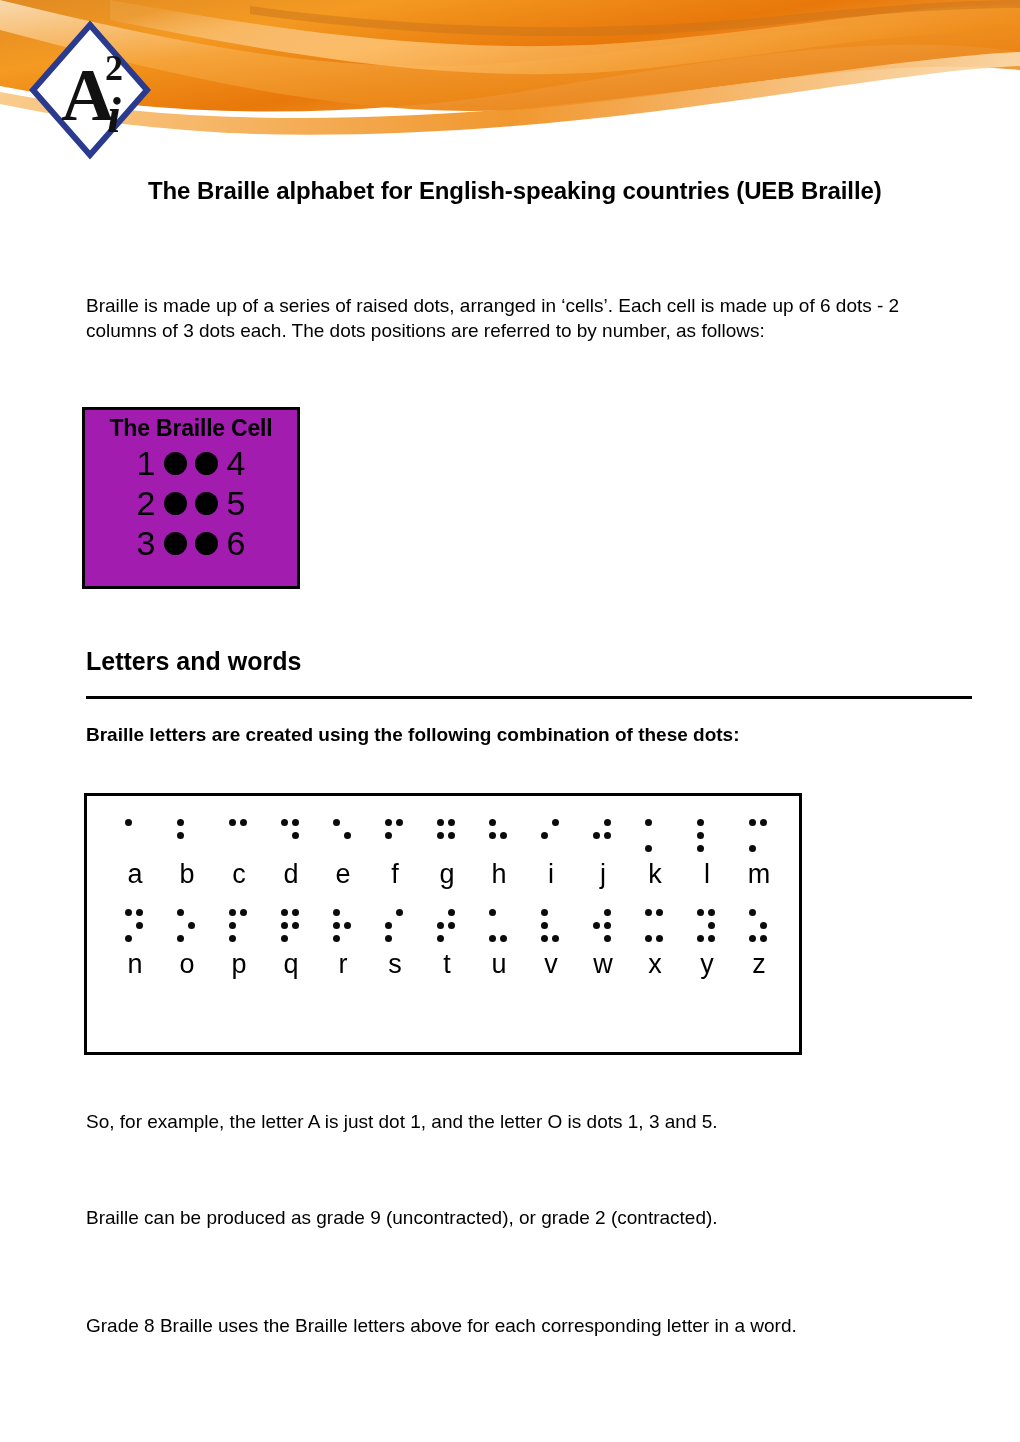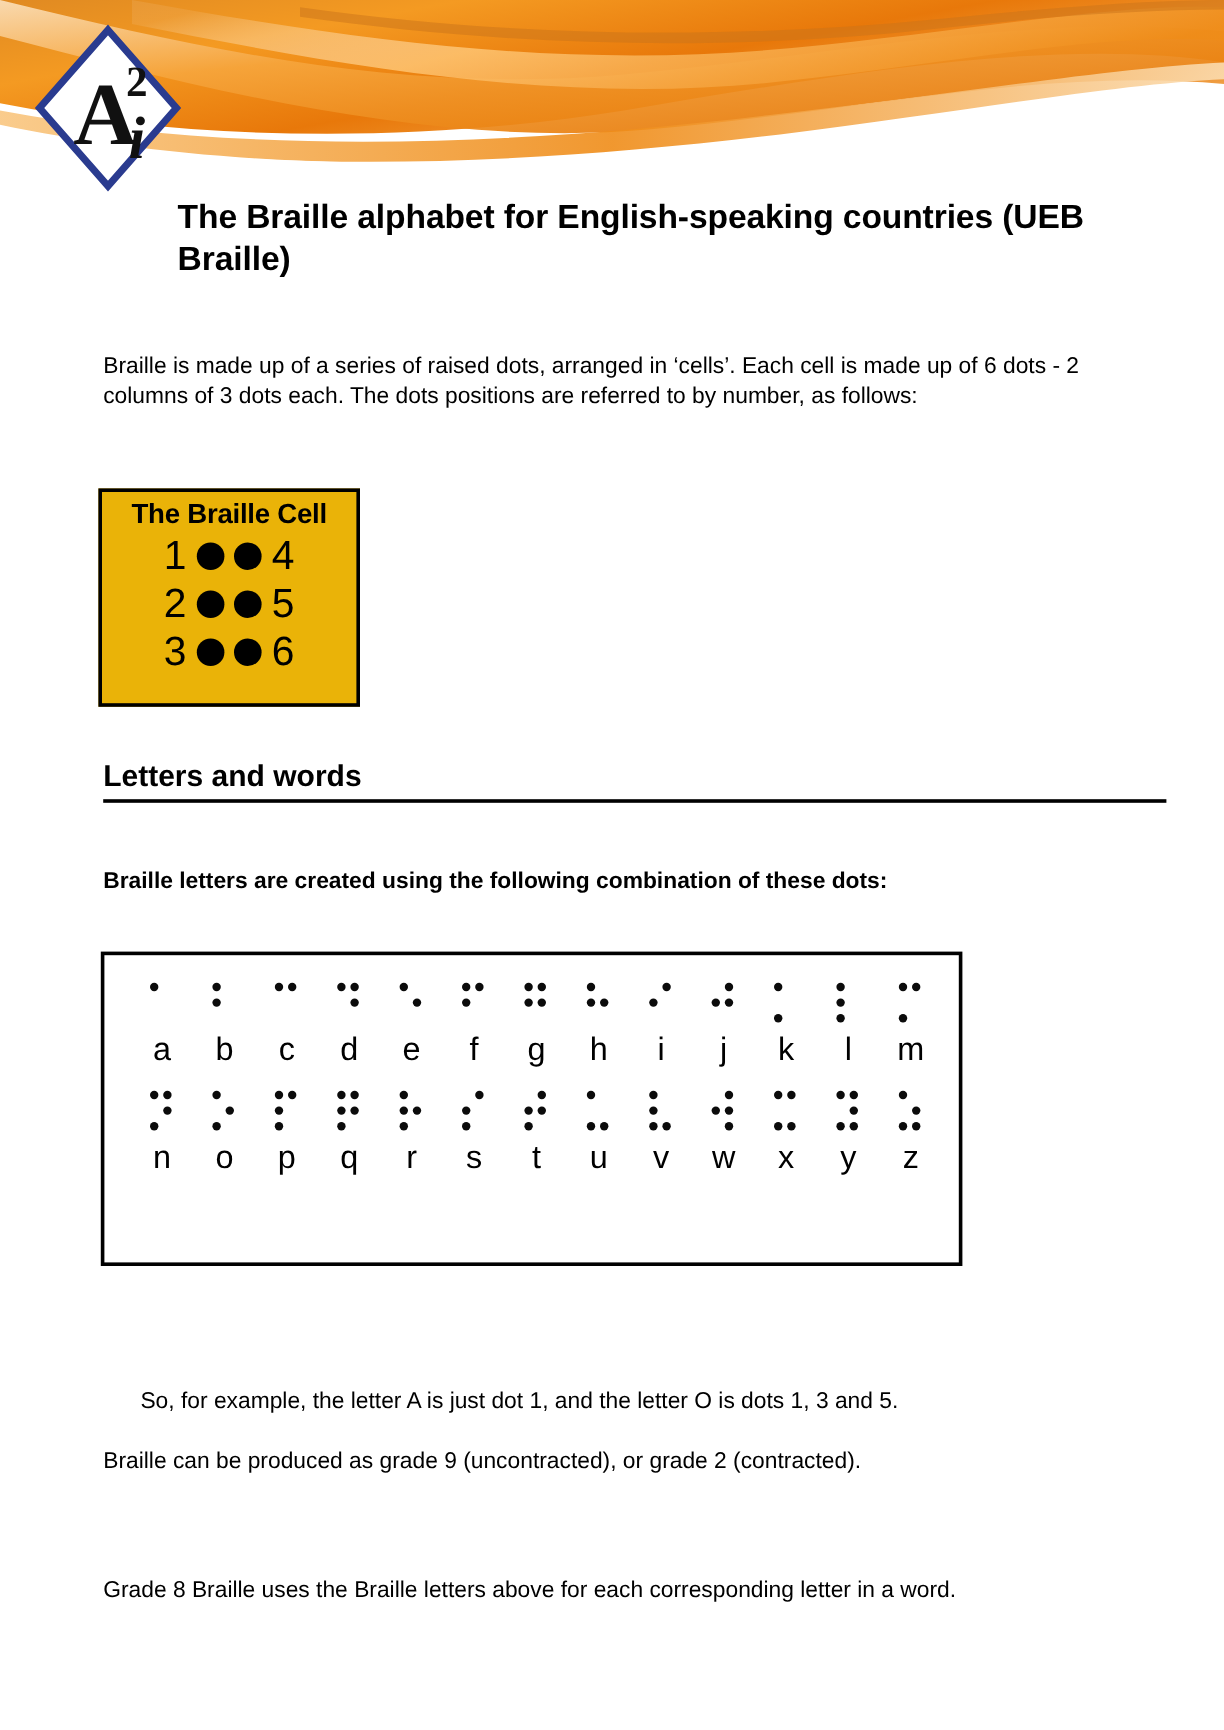--- a/index.html
+++ b/index.html
@@ -47,69 +47,70 @@
   .content {
     position: absolute;
     left: 0;
     top: 0;
     width: 1020px;
   }
 
   .doc-title {
     position: absolute;
     left: 148px;
-    top: 144px;
+    top: 160px;
     width: 790px;
-    font-size: 28px;
+    font-size: 24px;
     font-weight: bold;
     line-height: 1.27;
     letter-spacing: -0.1px;
   }
 
   .para {
     position: absolute;
     left: 86px;
     width: 870px;
     font-size: 19px;
     line-height: 1.33;
   }
   .p-intro   { top: 274px; width: 876px; }
   .p-letters { top: 703px; width: 830px; font-weight: bold; }
-  .p-example { top: 1136px; width: 830px; margin-left: 31px; }
+  .p-example { top: 1090px; width: 830px; }
   .p-grades  { top: 1186px; width: 880px; }
   .p-grade1  { top: 1294px; width: 830px; }
 
   
   .section-head {
     position: absolute;
     left: 86px;
     top: 634px;
     width: 886px;
   }
   .section-head .sh-text {
     font-size: 25px;
     font-weight: bold;
     line-height: 1.1;
-    padding-bottom: 4px;
+    padding-bottom: 20px;
+    margin-top: 14px;
   }
   .section-head .sh-rule {
     border-bottom: 3px solid #000;
     width: 100%;
     height: 0;
   }
 
   
   .cell-figure {
     position: absolute;
     left: 82px;
     top: 407px;
     width: 218px;
     height: 182px;
     border: 3px solid #000;
-    background: #eab308;
+    background: #a21caf;
     box-sizing: border-box;
     padding: 6px 0 0 0;
   }
   .cell-figure .cf-title {
     text-align: center;
     font-size: 23px;
     font-weight: bold;
     letter-spacing: -0.2px;
     line-height: 1.1;
     margin-bottom: 2px;

